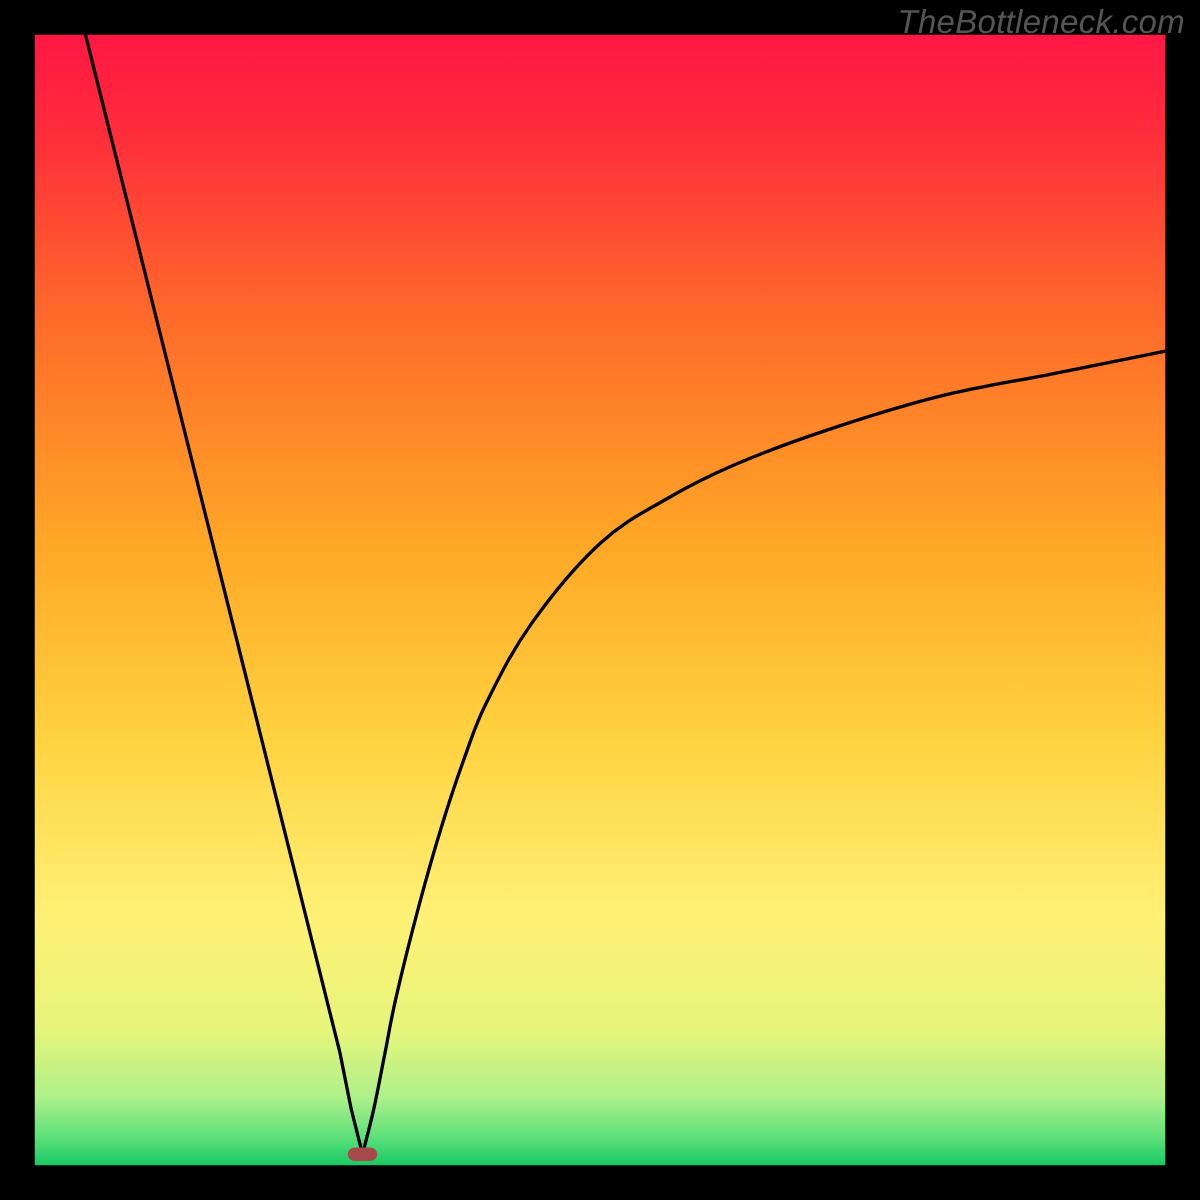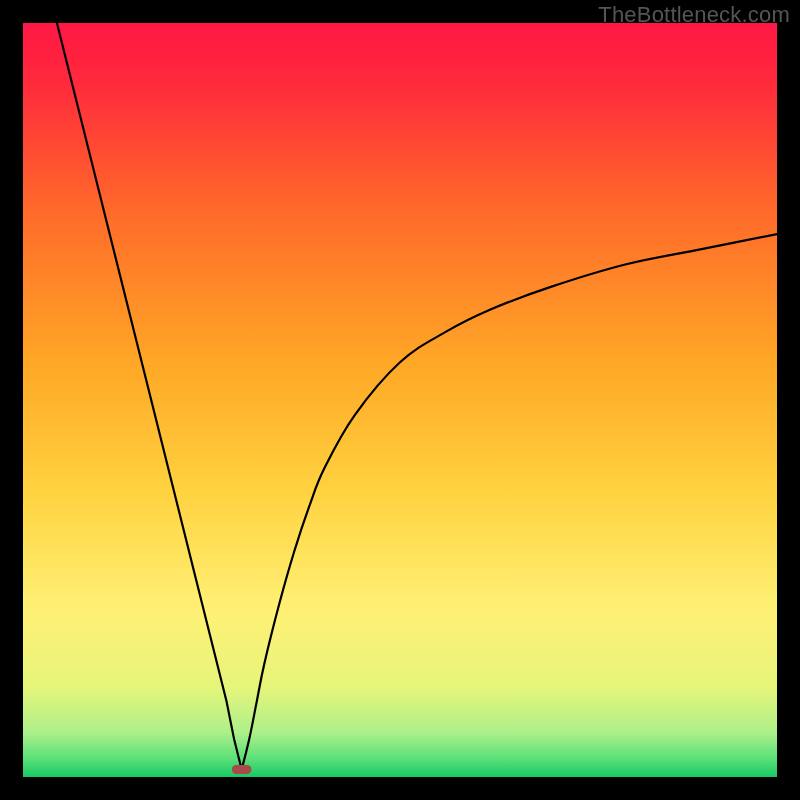--- a/index.html
+++ b/index.html
@@ -9,20 +9,21 @@
     height: 800px;
     background: #000;
     font-family: Arial, sans-serif;
     overflow: hidden;
   }
   .frame {
     position: relative;
     width: 800px;
     height: 800px;
     background: #000;
+    font-style: italic;
   }
   .plot {
     position: absolute;
     left: 23px;
     top: 23px;
     width: 754px;
     height: 754px;
   }
   .watermark {
     position: absolute;

